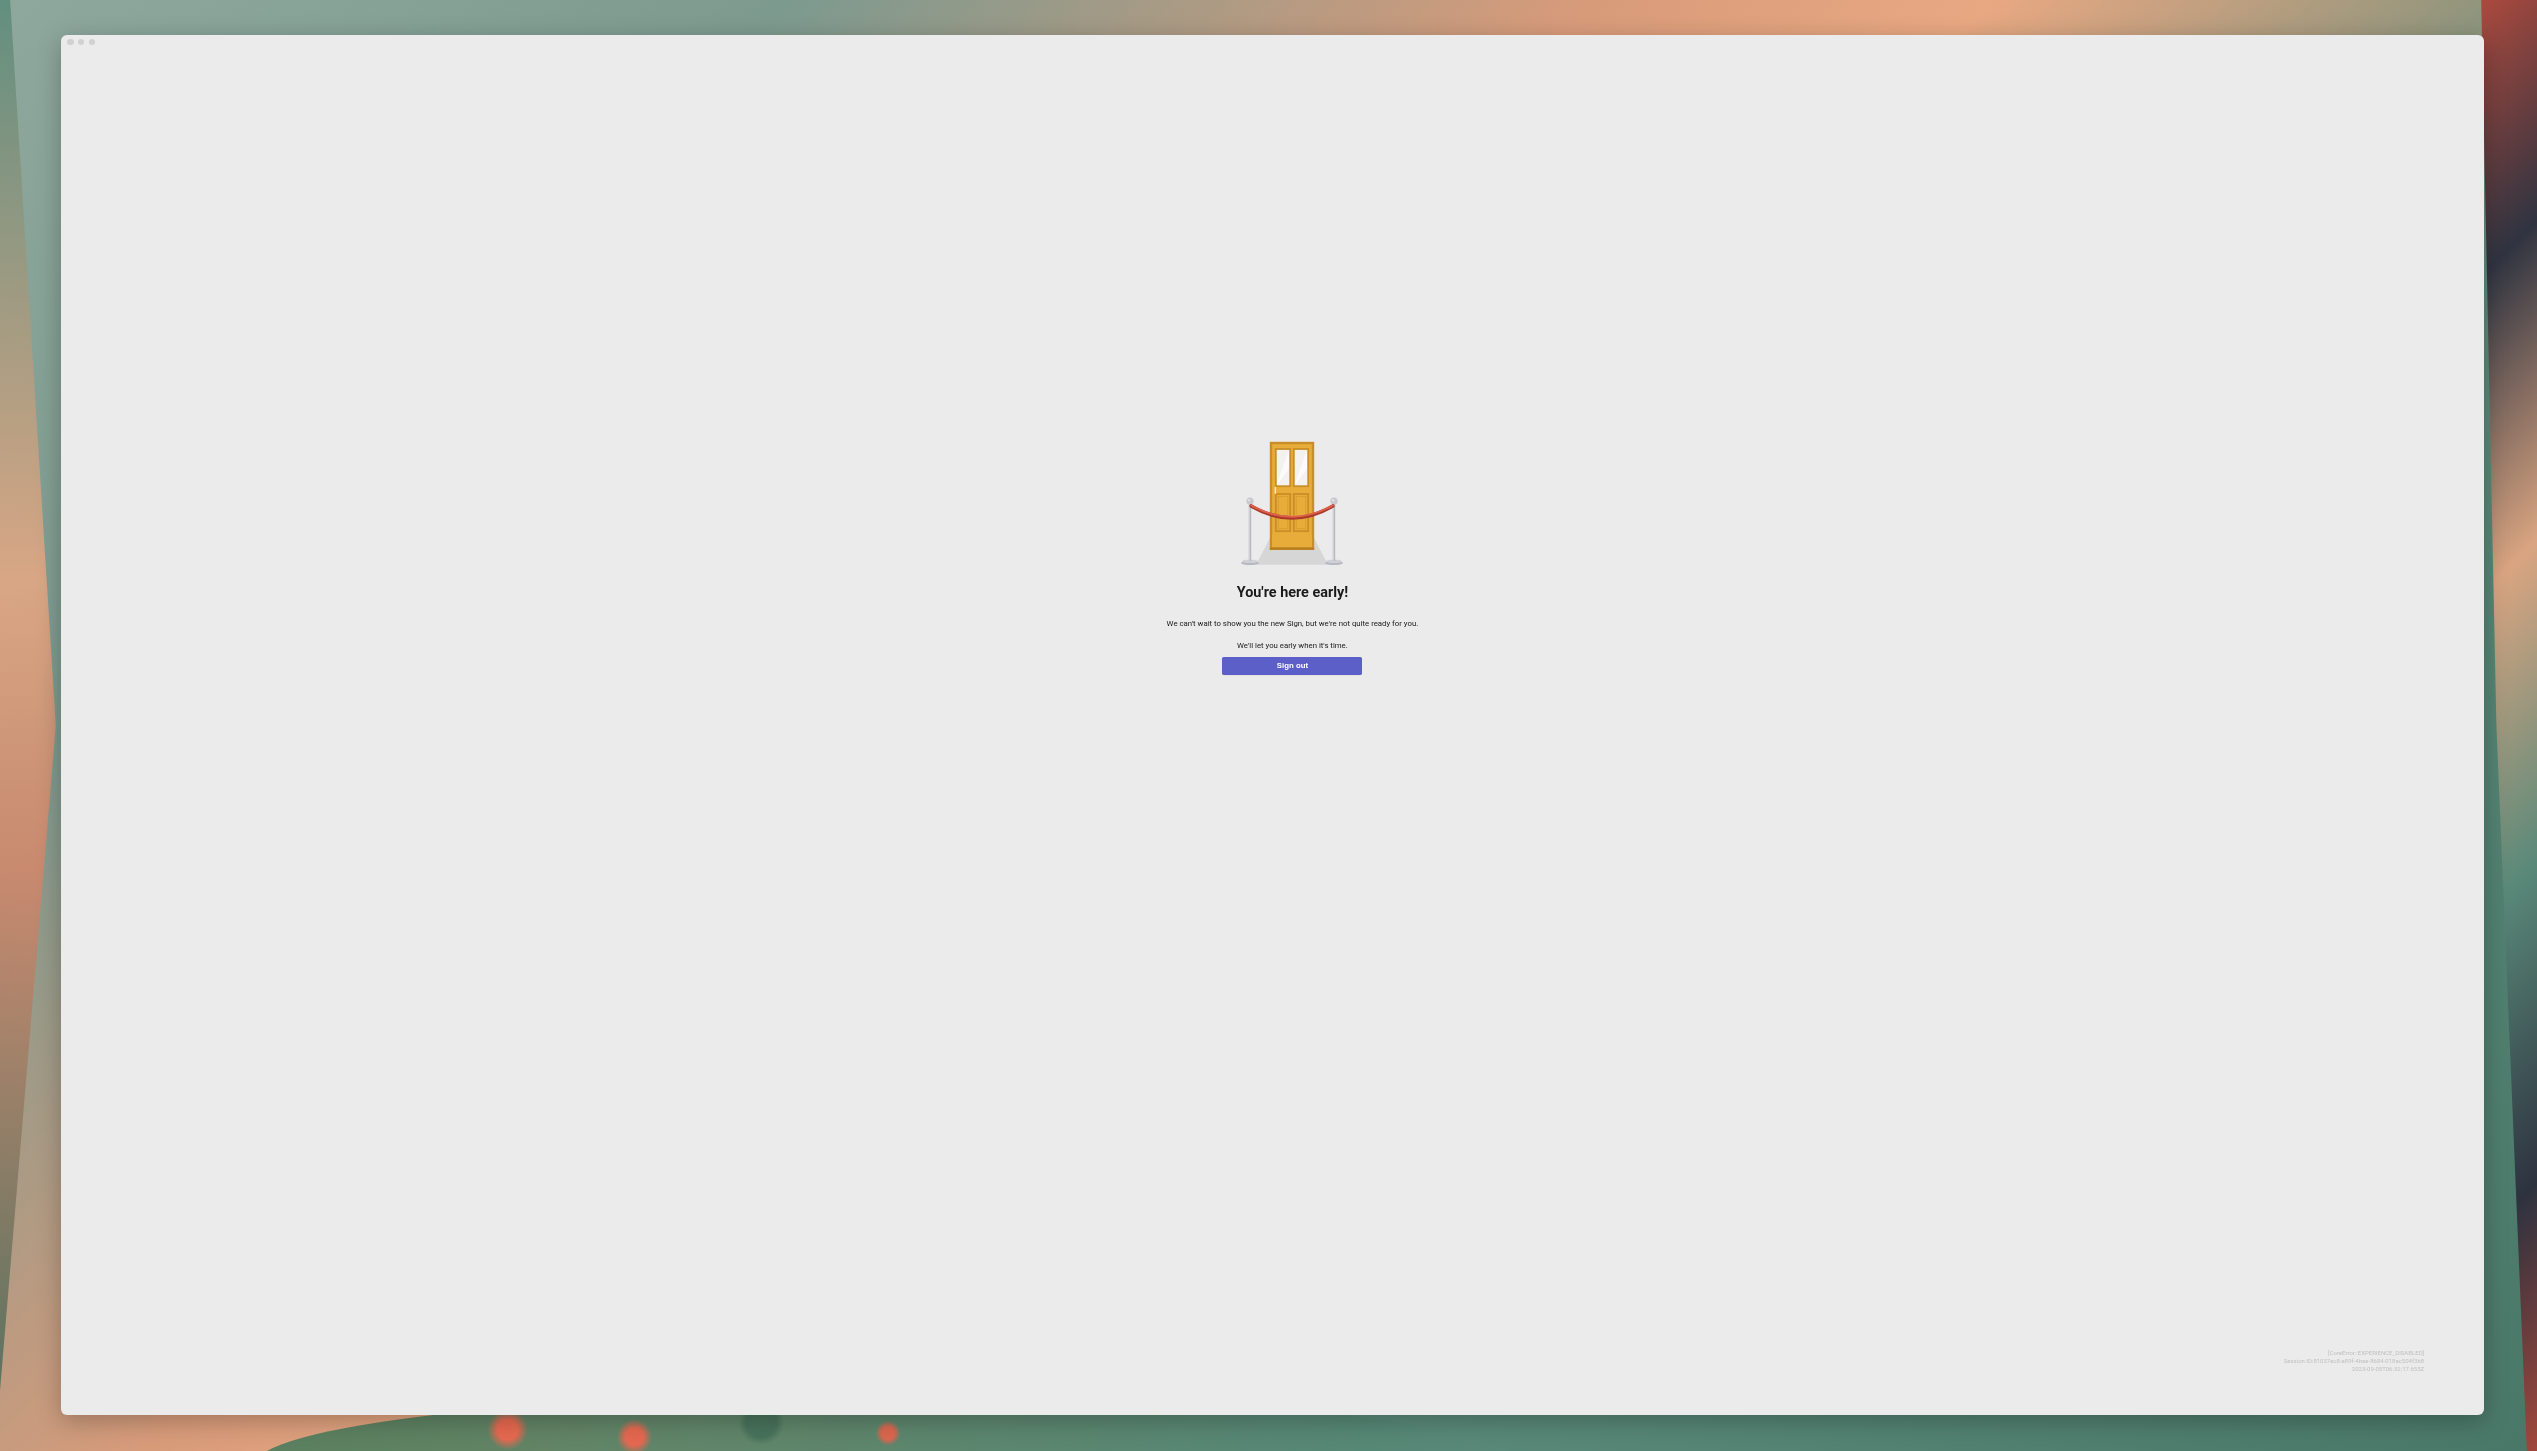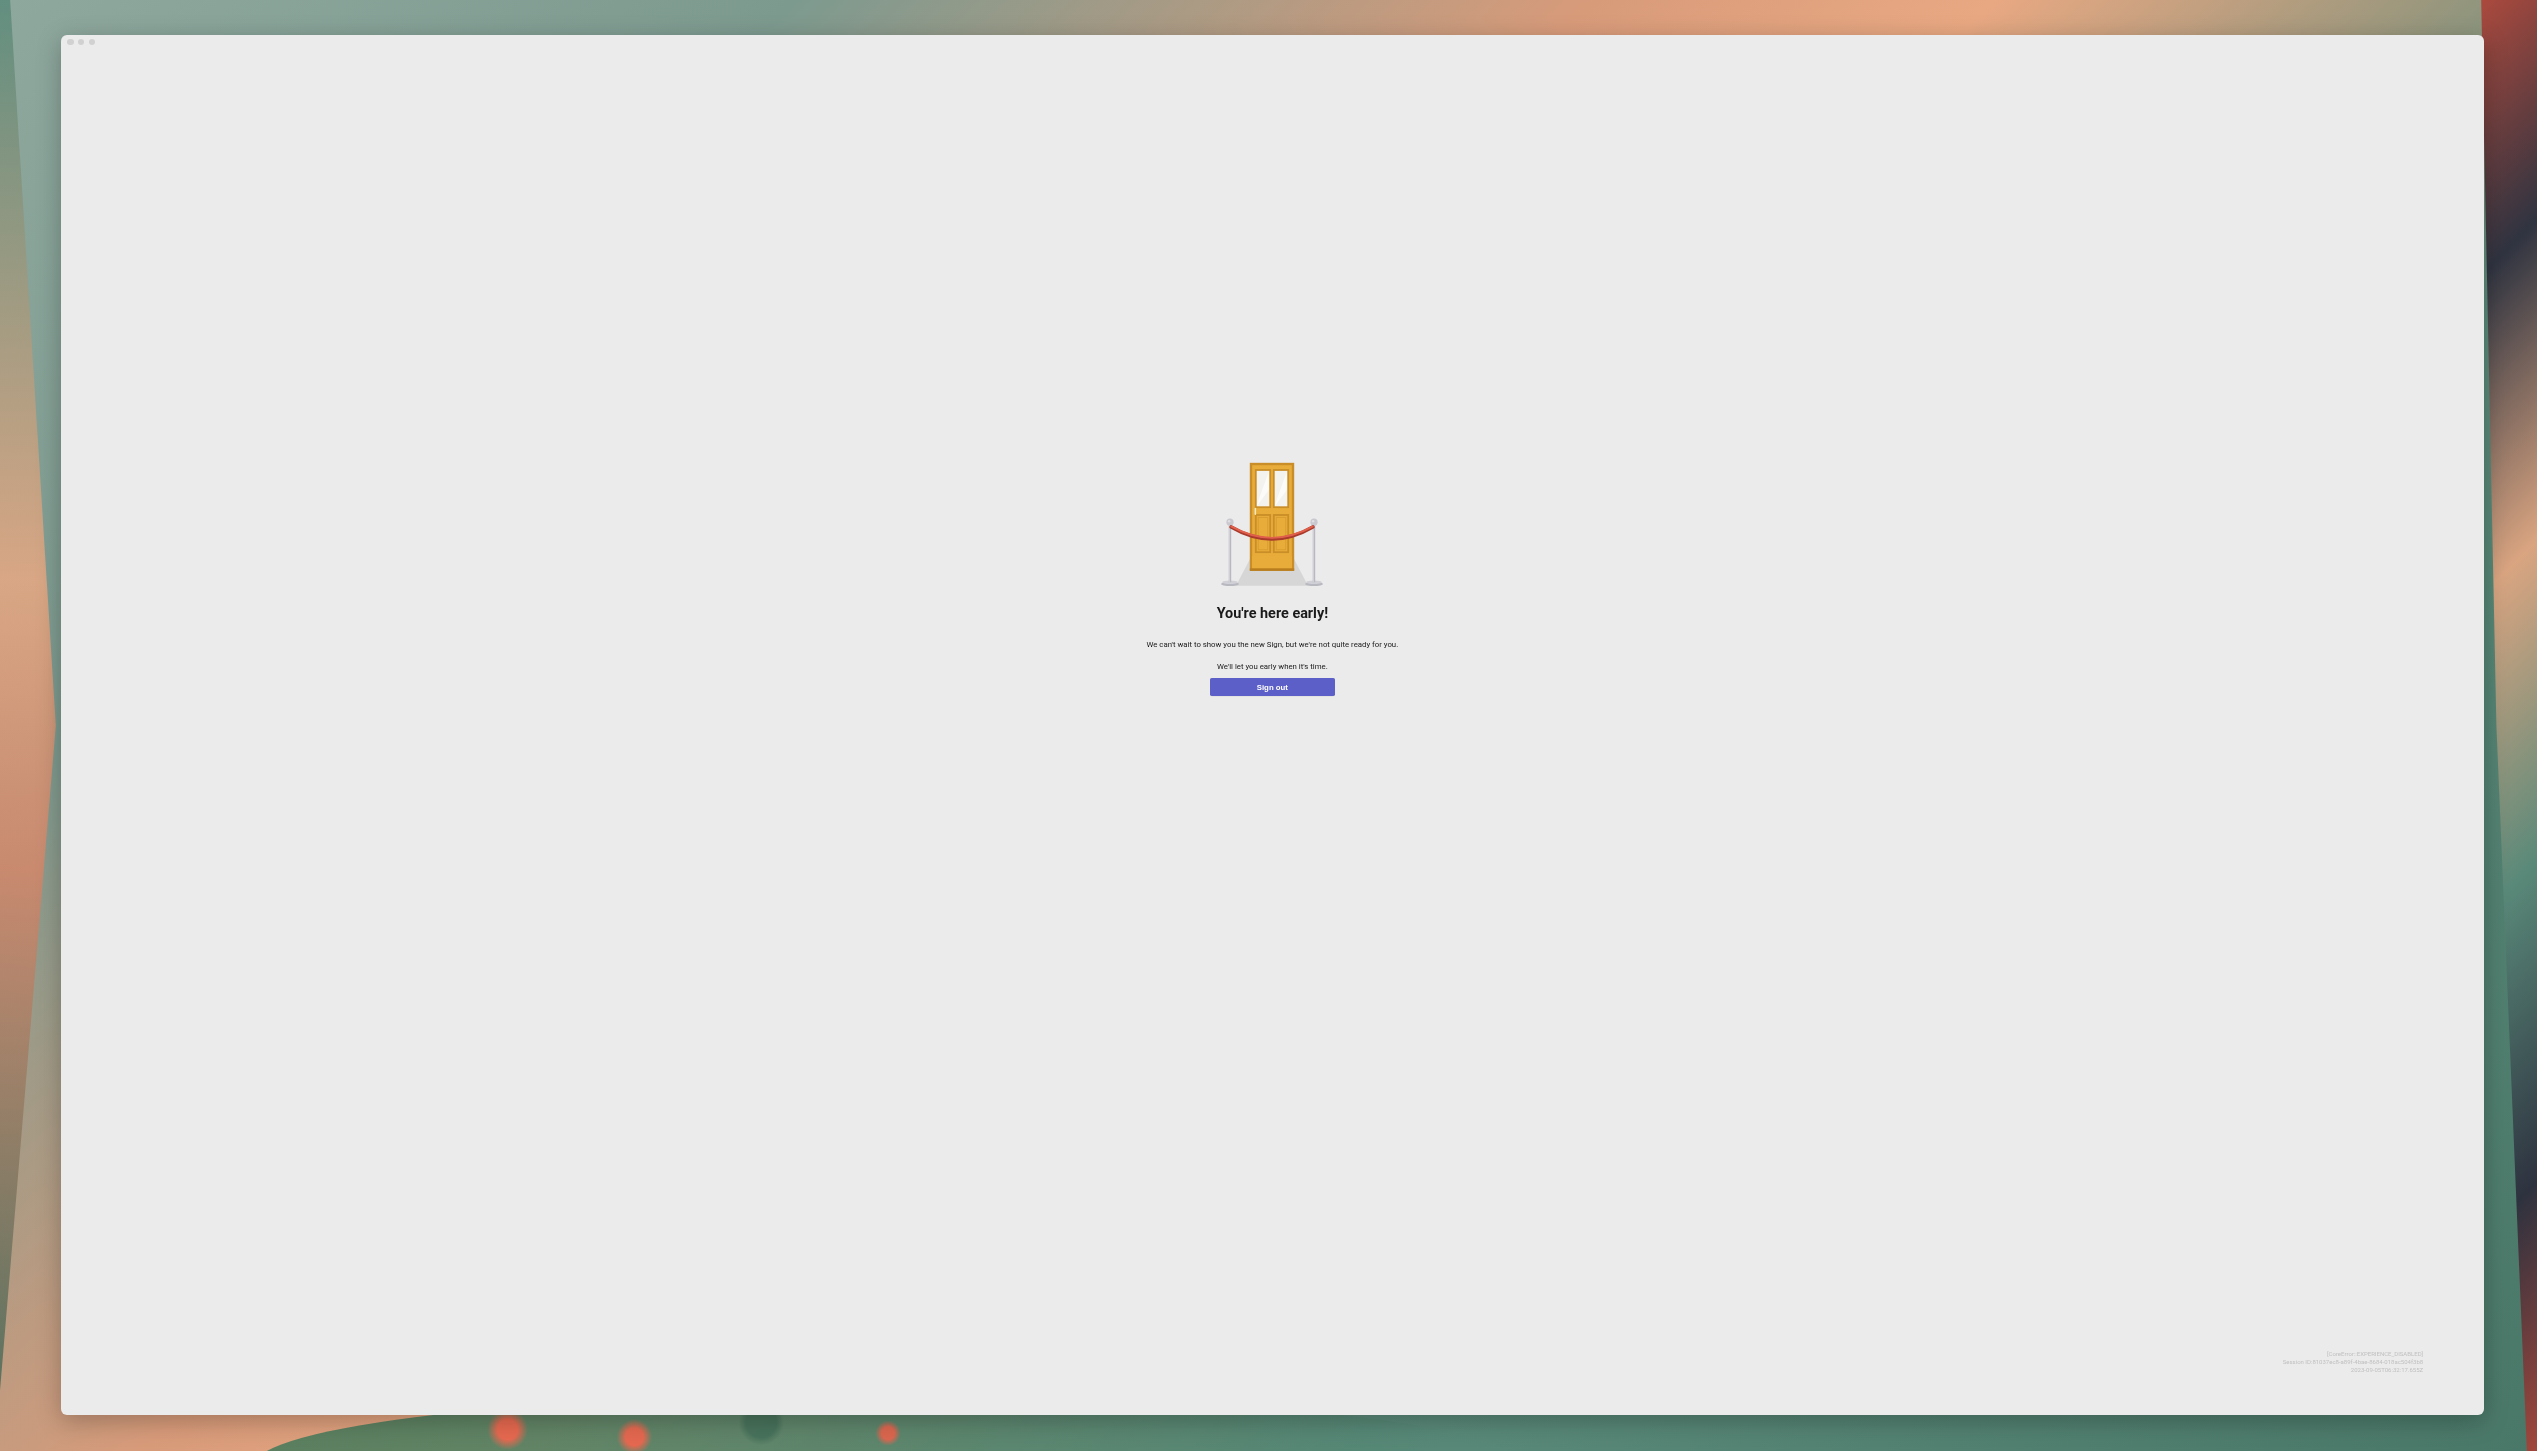--- a/index.html
+++ b/index.html
@@ -58,21 +58,21 @@
     .window {
       position: absolute;
       top: 2.4%;
       left: 1.3%;
       right: 2.1%;
       bottom: 2.5%;
       background: #ebebeb;
       border-radius: 6px;
       box-shadow: 0 6px 24px rgba(0,0,0,0.25);
       display: flex;
-      flex-direction: column;
+      flex-direction: row;
       margin-left: 28px;
     }
 
     .titlebar {
       height: 14.4px;
       display: flex;
       align-items: center;
       padding: 0 6px;
       gap: 4.2px;
     }
@@ -113,21 +113,21 @@
     }
 
     .body-line {
       font-size: 7.8px;
       color: #1a1a1a;
       margin-bottom: 13px;
     }
 
     .signout-btn {
       margin-top: -6px;
-      width: 125px;
+      width: 140px;
       height: 18px;
       background: #5b5fc7;
       color: #ffffff;
       border: none;
       border-radius: 1.8px;
       font-size: 7.8px;
       font-weight: 600;
       cursor: pointer;
       box-shadow: 0 0.3px 0 rgba(0,0,0,0.15);
     }

